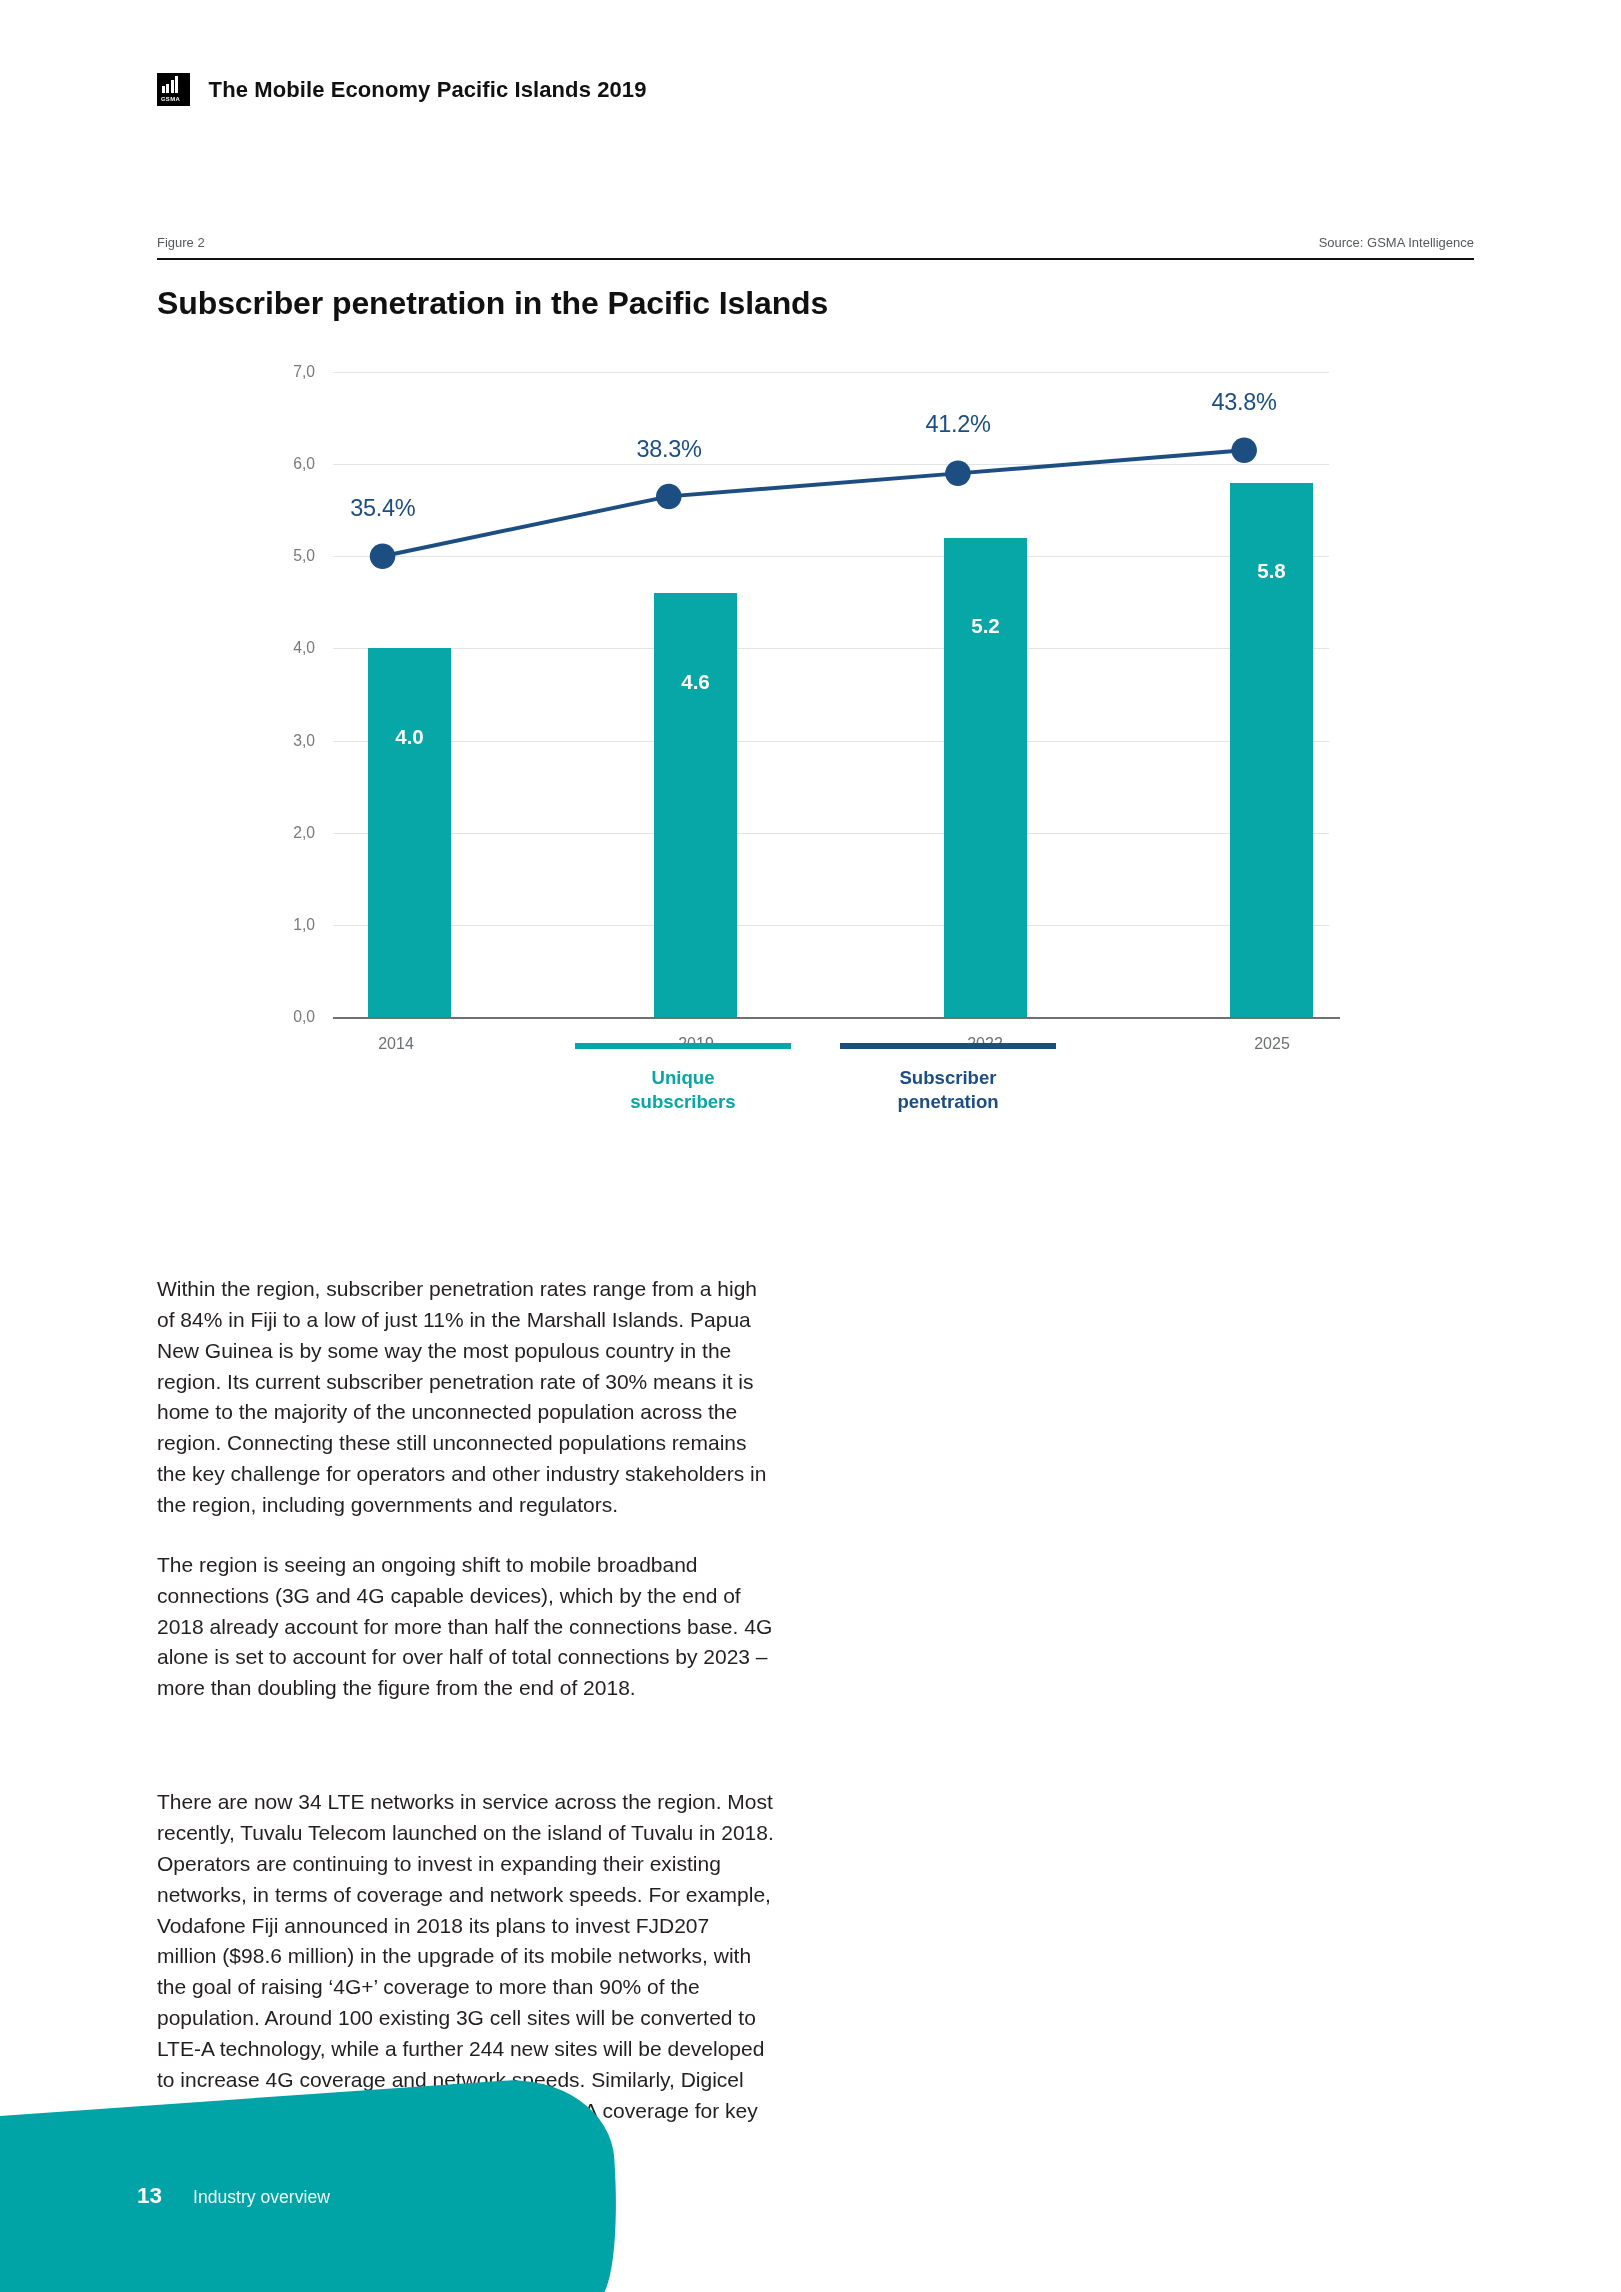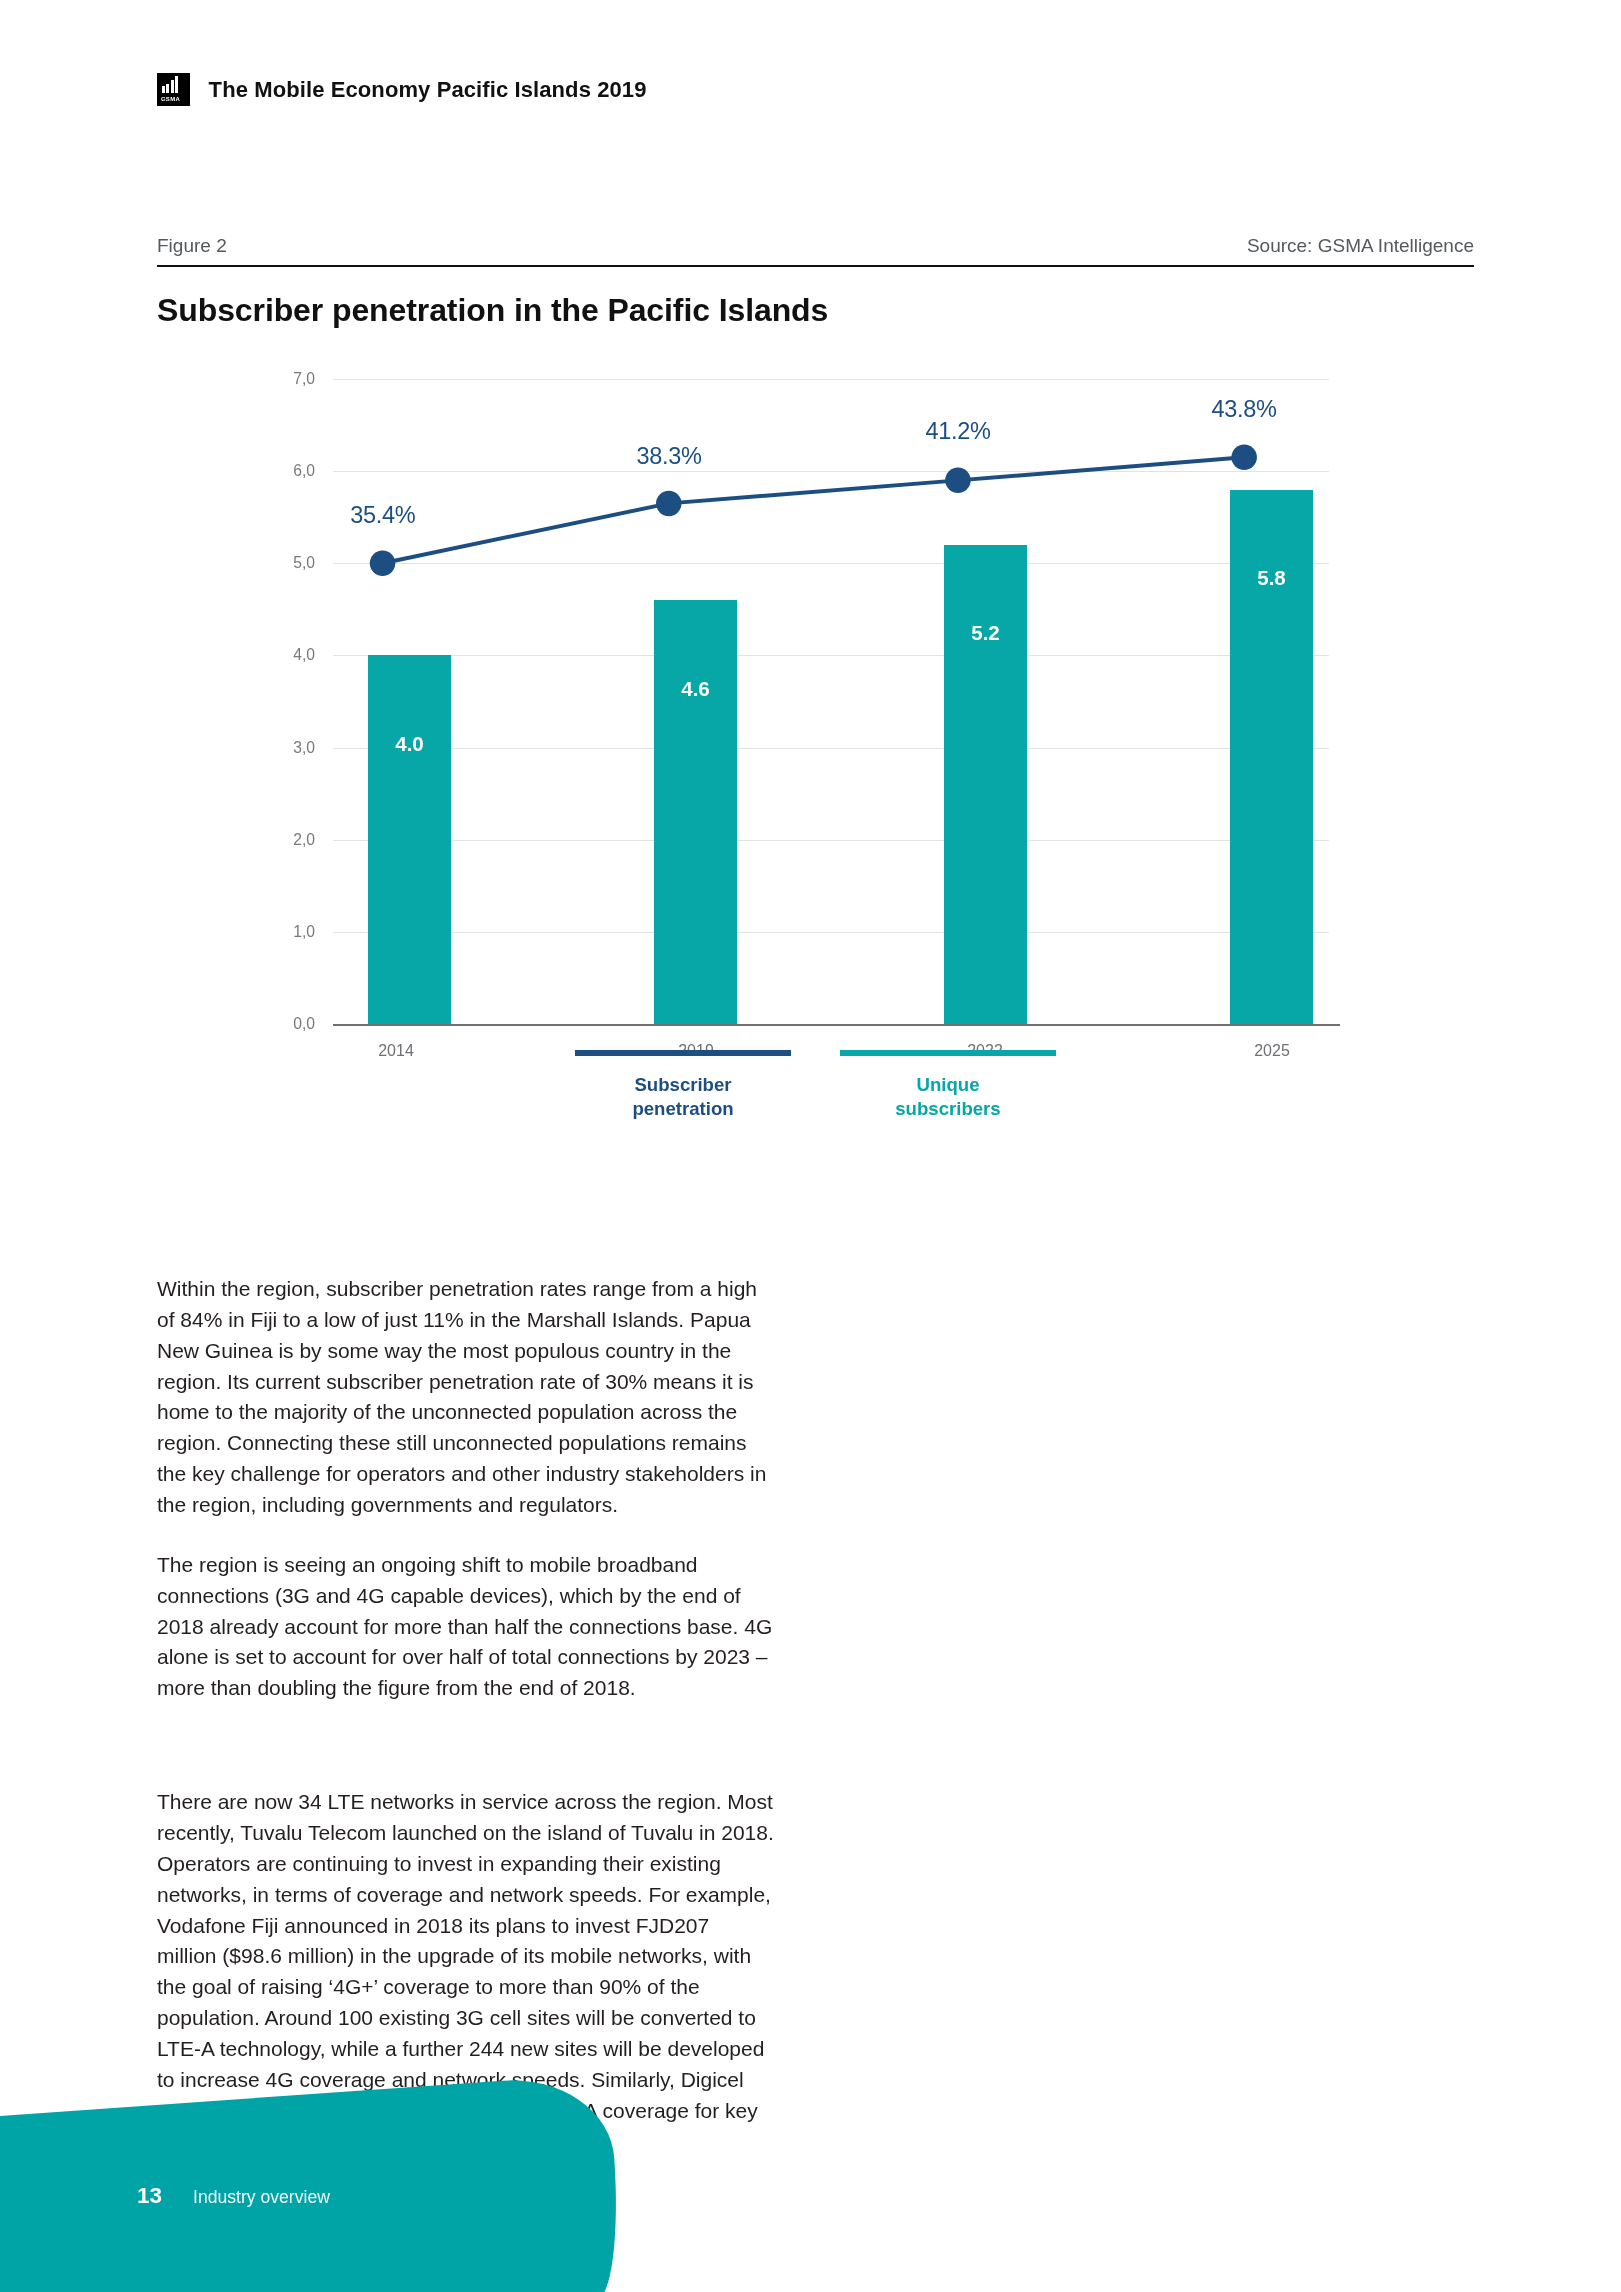--- a/index.html
+++ b/index.html
@@ -14,21 +14,21 @@
   
   .doc-header{position:absolute;left:157px;top:73px;display:flex;align-items:center;gap:18.6px;}
   .gsma-logo{width:33px;height:33px;background:#000;position:relative;flex:none;}
   .gsma-logo .bars{position:absolute;left:4.9px;bottom:12.7px;display:flex;align-items:flex-end;gap:1.5px;}
   .gsma-logo .bars i{display:block;width:2.9px;background:#fff;}
   .gsma-logo .wordmark{position:absolute;left:3.9px;bottom:3.9px;color:#fff;font-size:5.9px;letter-spacing:0.4px;font-weight:700;}
   .doc-title{font-size:22px;font-weight:700;color:#111;letter-spacing:0.1px;}
 
   
   .figure{position:absolute;left:157px;top:235px;width:1317px;}
-  .fig-meta{display:flex;justify-content:space-between;align-items:flex-end;font-size:19px;color:#55585c;padding-bottom:7.8px;}
+  .fig-meta{display:flex;justify-content:space-between;align-items:flex-end;font-size:13px;color:#55585c;padding-bottom:7.8px;}
   .fig-rule{height:2px;background:#111;width:100%;}
   .fig-title{margin-top:25.5px;font-size:32px;font-weight:700;color:#111;letter-spacing:-0.1px;}
   .fig-sub{margin-top:15.7px;font-size:16.7px;color:#222;}
 
   
   .chart-wrap{position:relative;width:1317px;height:627px;margin-top:35px;}
   .plot{position:absolute;left:176px;top:14.7px;width:996px;height:645px;}
   .ytick{position:absolute;left:-116px;width:98px;text-align:right;font-size:15.7px;color:#77797c;transform:translateY(-50%);}
   .gridline{position:absolute;left:0;width:996px;height:1px;background:#e2e3e4;}
   .gridline.base{height:2px;background:#6e7073;}
@@ -123,26 +123,26 @@
           <circle cx="637.5" cy="103.39999999999998" r="13" fill="#1d4e82"></circle>
           <circle cx="929.5" cy="79.89999999999998" r="13" fill="#1d4e82"></circle>
         </svg>
         <div class="pct" style="left: -9.3px; top: 123px;">35.4%</div>
         <div class="pct" style="left: 277px; top: 64px;">38.3%</div>
         <div class="pct" style="left: 566px; top: 39px;">41.2%</div>
         <div class="pct" style="left: 852px; top: 17.5px;">43.8%</div>
       </div>
     <div class="legend" id="legend">
         <div class="leg-item">
+          <div class="leg-swatch" style="background: rgb(7, 166, 167);"></div>
+          <div class="leg-label" style="color: rgb(7, 166, 167);">Unique<br>subscribers</div>
+        </div>
+        <div class="leg-item">
           <div class="leg-swatch" style="background: rgb(29, 78, 130);"></div>
           <div class="leg-label" style="color: rgb(29, 78, 130);">Subscriber<br>penetration</div>
-        </div>
-        <div class="leg-item">
-          <div class="leg-swatch" style="background: rgb(7, 166, 167);"></div>
-          <div class="leg-label" style="color: rgb(7, 166, 167);">Unique<br>subscribers</div>
         </div>
       </div>
   </div>
 </div>
 
 <div class="body">
   <div class="col" id="col-left">
       <p>Within the region, subscriber penetration rates range from a high of 84% in Fiji to a low of just 11% in the Marshall Islands. Papua New Guinea is by some way the most populous country in the region. Its current subscriber penetration rate of 30% means it is home to the majority of the unconnected population across the region. Connecting these still unconnected populations remains the key challenge for operators and other industry stakeholders in the region, including governments and regulators.</p>
       <p>The region is seeing an ongoing shift to mobile broadband connections (3G and 4G capable devices), which by the end of 2018 already account for more than half the connections base. 4G alone is set to account for over half of total connections by 2023 – more than doubling the figure from the end of 2018.</p>
     </div>

